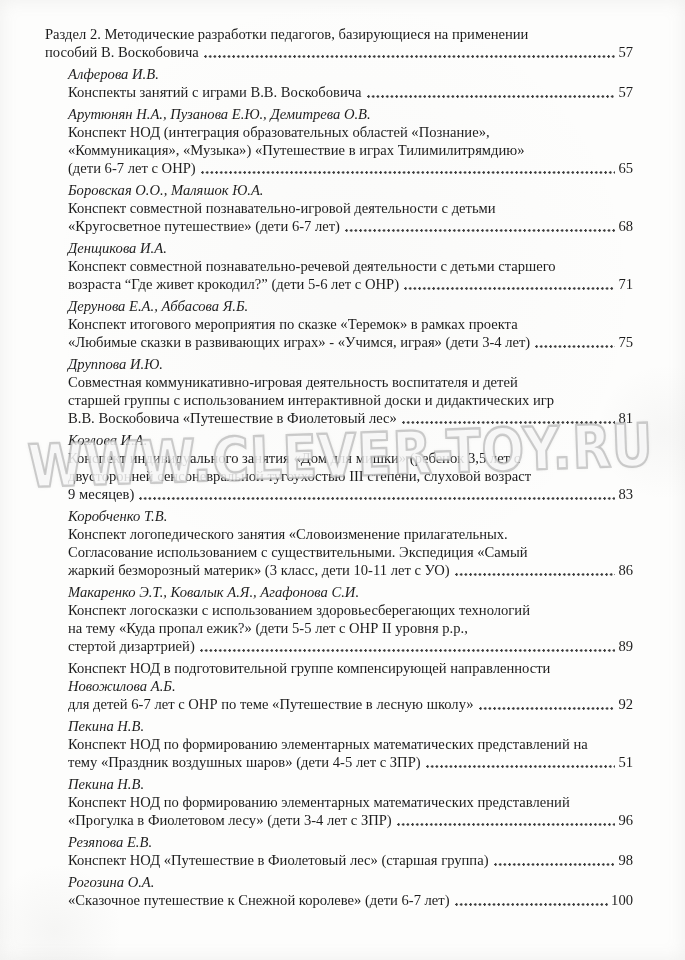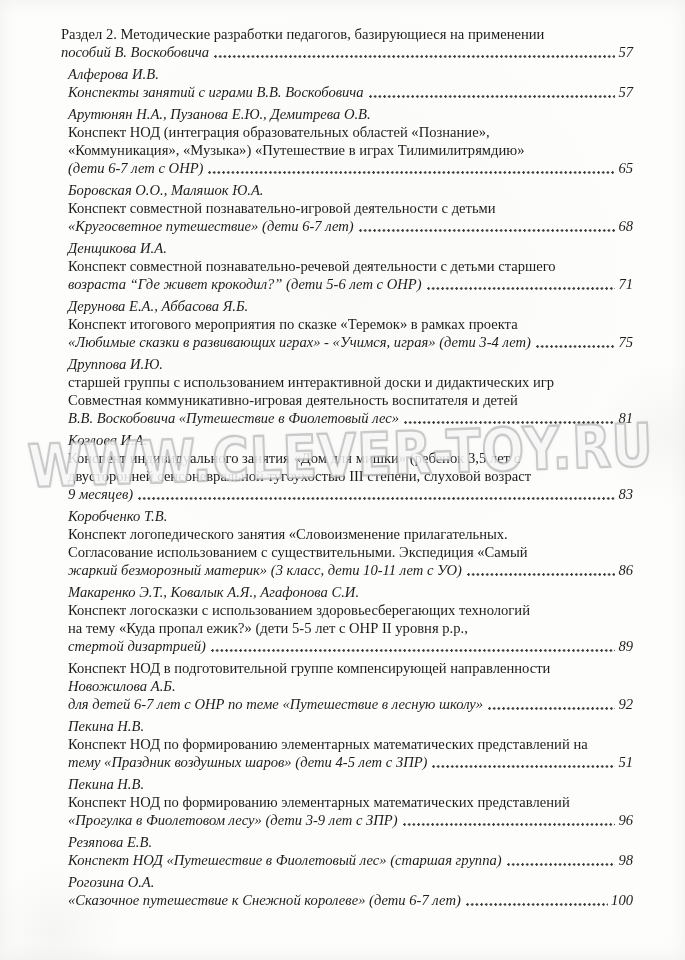--- a/index.html
+++ b/index.html
@@ -14,22 +14,22 @@
       #fdfdfc;
     box-shadow: inset 0 0 18px rgba(140,140,140,0.12);
     overflow:hidden;
     font-family:"Liberation Serif", serif;
     color:#1d1d1d;
   }
   .content { position:absolute; left:45px; right:52px; top:25px; }
   .line { font-size:14.6px; line-height:18px; white-space:nowrap; }
   .author { font-style:italic; }
   .entry { margin-left:23px; margin-top:4px; }
-  .heading { margin-left:16px; margin-top:0; }
-  .lastline { display:flex; align-items:flex-start;font-style:italic; }
+  .heading { margin-left:0; margin-top:0; }
+  .lastline { display:flex; align-items:flex-start; }
   .lastline .txt { flex:0 0 auto; }
   .leader {
     flex:1 1 auto; min-width:10px; height:3px;
     align-self:flex-end;
     margin:0 3px 3px 5px;
     background-image: radial-gradient(circle at 1.5px 1.5px, #3d3d3d 1.02px, rgba(0,0,0,0) 1.45px);
     background-size:4.7px 3px;
     background-repeat:repeat-x;
     background-position:left bottom;
   }
@@ -107,22 +107,22 @@
           <div class="line author">Дерунова Е.А., Аббасова Я.Б.</div>
           <div class="line">Конспект итогового мероприятия по сказке «Теремок» в рамках проекта</div>
           <div class="line lastline">
             <span class="txt">«Любимые сказки в развивающих играх» - «Учимся, играя»  (дети 3-4 лет)</span>
             <span class="leader"></span>
             <span class="pagenum">75</span>
           </div>
         </div>
         <div class="entry">
           <div class="line author">Друппова И.Ю.</div>
+          <div class="line">Совместная коммуникативно-игровая деятельность воспитателя и детей</div>
           <div class="line">старшей группы с использованием интерактивной доски и дидактических игр</div>
-          <div class="line">Совместная коммуникативно-игровая деятельность воспитателя и детей</div>
           <div class="line lastline">
             <span class="txt">В.В. Воскобовича «Путешествие в Фиолетовый лес»</span>
             <span class="leader"></span>
             <span class="pagenum">81</span>
           </div>
         </div>
         <div class="entry">
           <div class="line author">Козлова И.А.</div>
           <div class="line">Конспект индивидуального занятия «Дом для мишки» (ребенок 3,5 лет с</div>
           <div class="line">двусторонней сенсоневральной тугоухостью III степени, слуховой возраст</div>
@@ -167,21 +167,21 @@
           <div class="line lastline">
             <span class="txt">тему «Праздник воздушных шаров» (дети 4-5 лет с ЗПР)</span>
             <span class="leader"></span>
             <span class="pagenum">51</span>
           </div>
         </div>
         <div class="entry">
           <div class="line author">Пекина Н.В.</div>
           <div class="line">Конспект НОД по формированию элементарных математических представлений</div>
           <div class="line lastline">
-            <span class="txt">«Прогулка в Фиолетовом лесу» (дети 3-9 лет с ЗПР)</span>
+            <span class="txt">«Прогулка в Фиолетовом лесу» (дети 3-4 лет с ЗПР)</span>
             <span class="leader"></span>
             <span class="pagenum">96</span>
           </div>
         </div>
         <div class="entry">
           <div class="line author">Резяпова Е.В.</div>
           <div class="line lastline">
             <span class="txt">Конспект НОД «Путешествие в Фиолетовый лес» (старшая группа)</span>
             <span class="leader"></span>
             <span class="pagenum">98</span>

